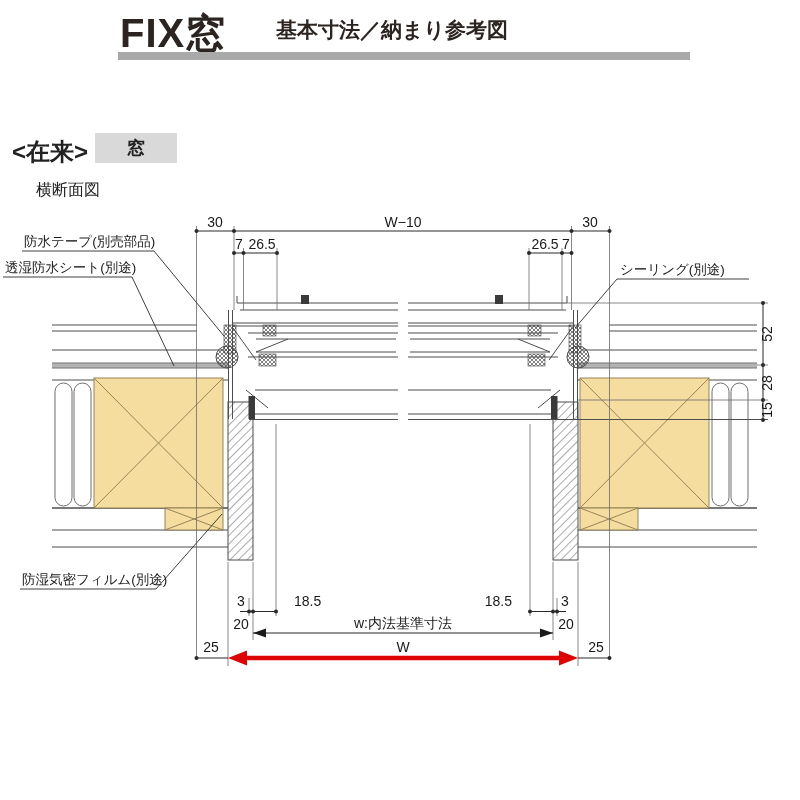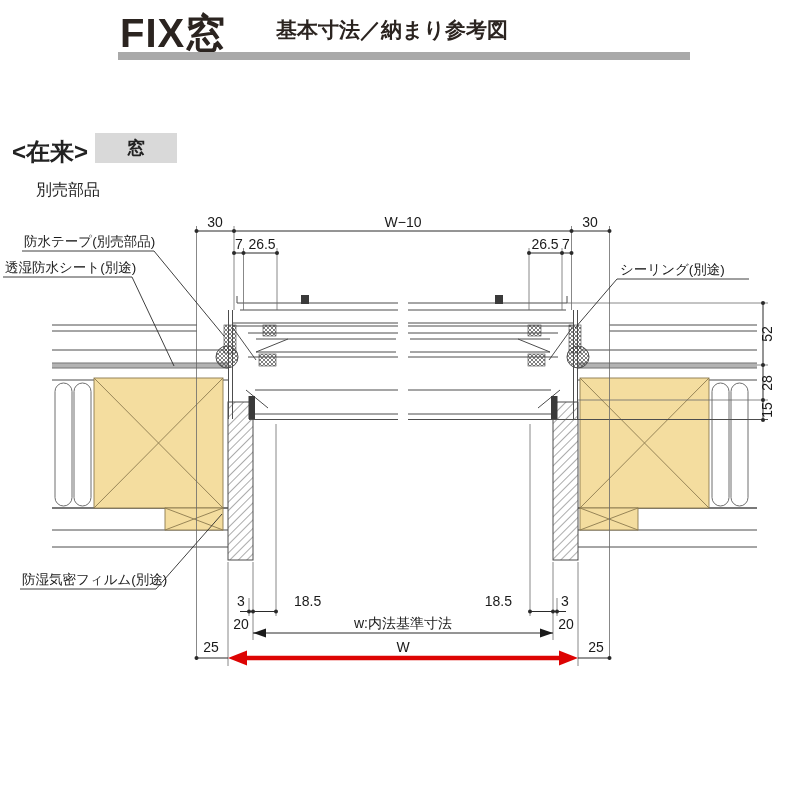--- a/index.html
+++ b/index.html
@@ -24,21 +24,21 @@
 <div class="stage">
 
   <div class="header">
     <span class="title-main">FIX窓</span>
     <span class="title-sub">基本寸法／納まり参考図</span>
     <div class="title-rule" style="background:#a9a9a9;"></div>
   </div>
 
   <span class="zairai">&lt;在来&gt;</span>
   <span class="mado-box" style="background:#d9d9d9;">窓</span>
-  <span class="view-label">別売部品</span>
+  <span class="view-label">横断面図</span>
 
   <svg width="800" height="800" viewBox="0 0 800 800">
     <defs>
       <pattern id="hatch45" patternUnits="userSpaceOnUse" width="6" height="6" patternTransform="rotate(45)">
         <line x1="0" y1="0" x2="0" y2="6" stroke="#5a5a5a" stroke-width="1"></line>
       </pattern>
       <pattern id="xhatch" patternUnits="userSpaceOnUse" width="4" height="4">
         <path d="M0 0 L4 4 M4 0 L0 4" stroke="#4a4a4a" stroke-width="0.7"></path>
       </pattern>
     </defs>

